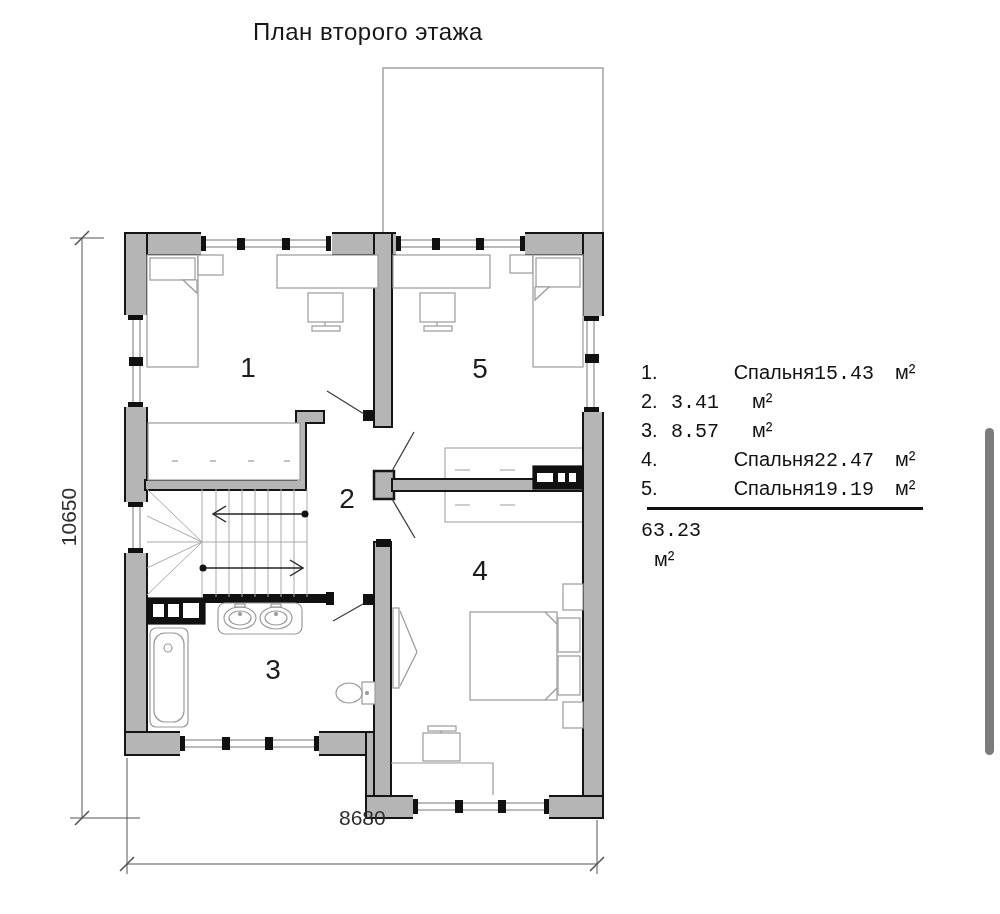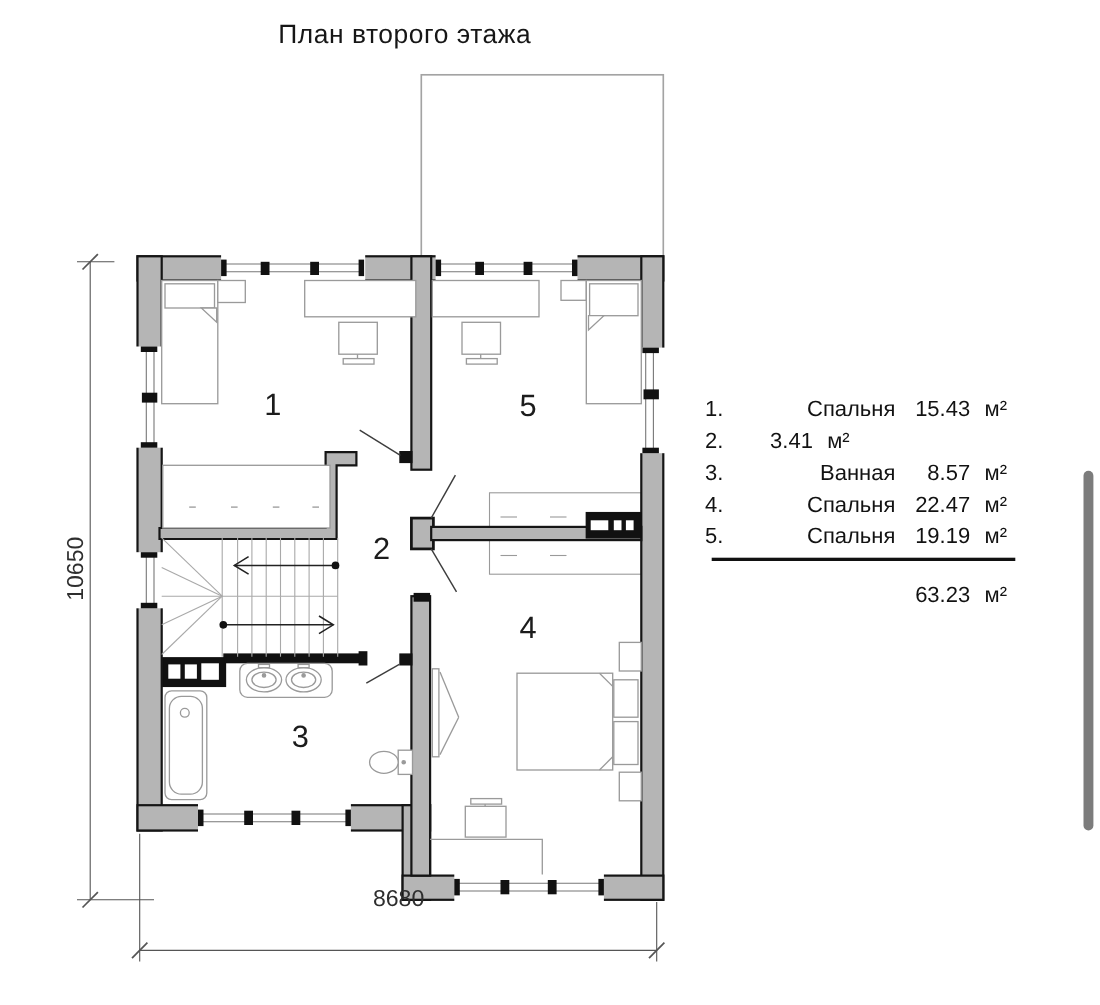--- a/index.html
+++ b/index.html
@@ -14,24 +14,24 @@
   }
   .room-num{
     position:absolute;font-size:28px;color:#1c1c1c;width:30px;text-align:center;
   }
   .dim-text{position:absolute;font-size:21px;color:#2e2e2e;white-space:nowrap;}
   .dim-vert{transform:rotate(-90deg);transform-origin:center center;}
   .legend{position:absolute;left:641px;top:358px;width:288px;font-size:20px;color:#121212;}
   .legend-row{display:flex;align-items:baseline;height:29px;line-height:29px;}
   .lg-num{width:30px;flex:none;}
   .lg-name{flex:1;text-align:right;}
-  .lg-val{width:68px;flex:none;text-align:right;}
+  .lg-val{width:68px;flex:none;text-align:left;font-family:Liberation Mono, monospace;}
   .lg-unit{width:34px;flex:none;padding-left:13px;}
   .legend-divider{height:3px;background:#111;margin:4px 6px 0 6px;}
-  .legend-total{margin-top:17px;}
+  .legend-total{margin-top:6px;flex-direction:column;}
   .scrollbar-thumb{
     position:absolute;left:985px;top:428px;width:9px;height:327px;
     background:#7c7c7c;border-radius:5px;
   }
 </style>
 </head>
 <body>
 
 <div id="canvas">
 
@@ -307,21 +307,20 @@
       <span class="lg-val">15.43</span>
       <span class="lg-unit">м²</span>
     </div>
     <div class="legend-row">
       <span class="lg-num">2.</span>
       <span class="lg-val">3.41</span>
       <span class="lg-unit">м²</span>
     </div>
     <div class="legend-row">
       <span class="lg-num">3.</span>
-      <span class="lg-name">Ванная</span>
       <span class="lg-val">8.57</span>
       <span class="lg-unit">м²</span>
     </div>
     <div class="legend-row">
       <span class="lg-num">4.</span>
       <span class="lg-name">Спальня</span>
       <span class="lg-val">22.47</span>
       <span class="lg-unit">м²</span>
     </div>
     <div class="legend-row">

